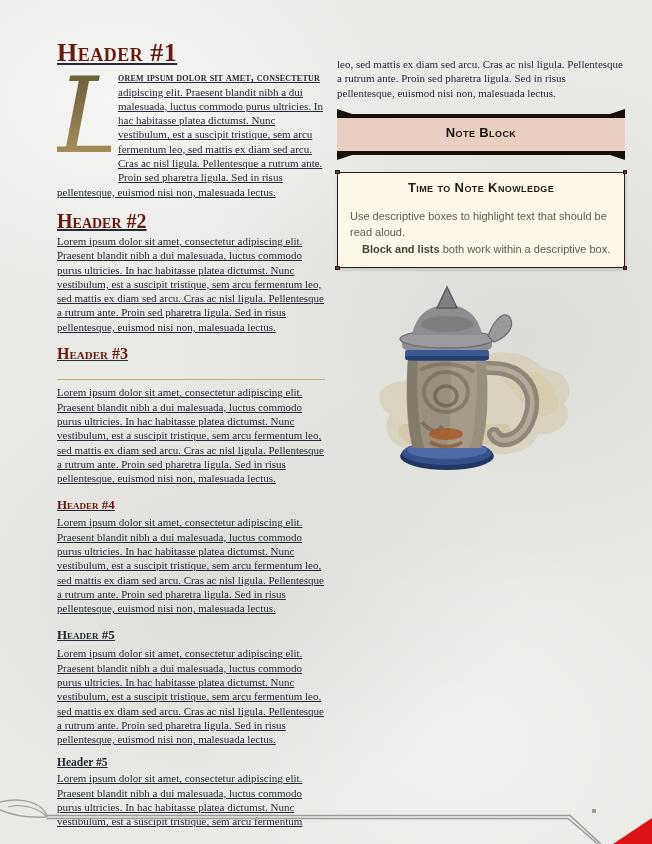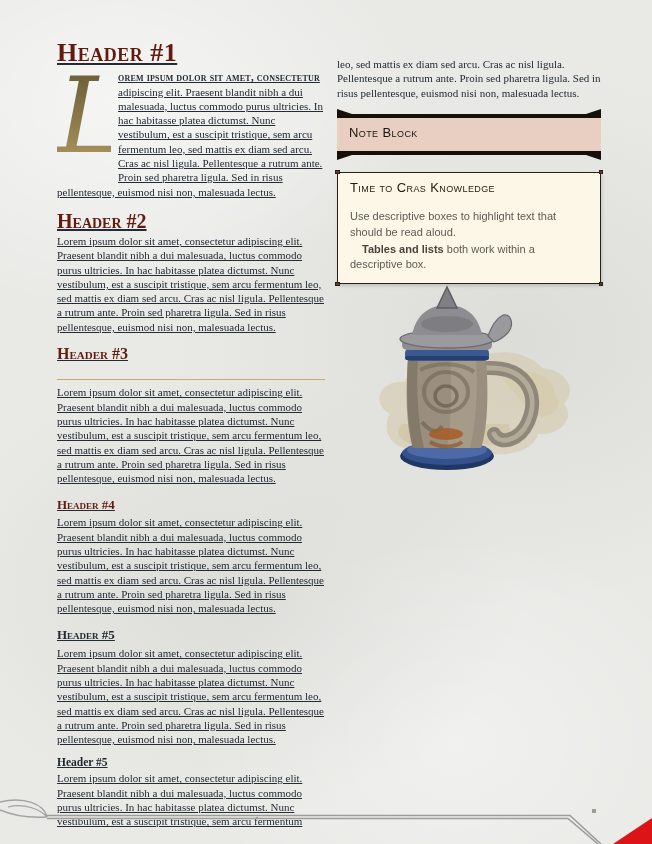--- a/index.html
+++ b/index.html
@@ -11,21 +11,21 @@
     background:
       radial-gradient(ellipse 420px 300px at 18% 12%, rgba(255,255,255,.55), rgba(255,255,255,0) 70%),
       radial-gradient(ellipse 500px 380px at 80% 40%, rgba(186,186,180,.28), rgba(186,186,180,0) 70%),
       radial-gradient(ellipse 420px 320px at 35% 70%, rgba(176,176,170,.22), rgba(176,176,170,0) 70%),
       radial-gradient(ellipse 380px 300px at 70% 88%, rgba(255,255,255,.35), rgba(255,255,255,0) 70%),
       #e9e9e6;
   }
 
   .col { position:absolute; color:#242b35; font-size:11px; line-height:1.3; }
   .col-left  { left:57px;  top:39px; width:268px;text-decoration:underline; }
-  .col-right { left:337px; top:57px; width:264px; }
+  .col-right { left:337px; top:57px; width:288px; }
 
   p.body-text { margin:0 0 2px 0; text-align:left; }
 
   h1.brew, h2.brew, h3.brew, h4.brew, h5.brew {
     font-family:"Liberation Serif", serif;
     font-variant:small-caps; font-weight:700; color:#651a0f;
   }
   h1.brew { font-size:26px; letter-spacing:.5px; margin:0 0 4px 0; line-height:1.05; }
   h2.brew { font-size:20px; margin:11px 0 2px 0; line-height:1.1; }
   h3.brew { font-size:16px; margin:11px 0 5px 0; line-height:1.15;
@@ -49,21 +49,21 @@
     border-top:4px solid #17100a; border-bottom:4px solid #17100a;
     padding:7px 12px 9px 12px;
   }
   .note-block .tri { position:absolute; width:0; height:0; }
   .tri-tl { top:-9px;   left:0;  border-bottom:5px solid #17100a; border-right:15px solid transparent; }
   .tri-tr { top:-9px;   right:0; border-bottom:5px solid #17100a; border-left:15px solid transparent; }
   .tri-bl { bottom:-9px; left:0;  border-top:5px solid #17100a; border-right:15px solid transparent; }
   .tri-br { bottom:-9px; right:0; border-top:5px solid #17100a; border-left:15px solid transparent; }
   .note-title, .desc-title {
     font-family:"Liberation Sans", sans-serif; font-variant:small-caps;
-    font-weight:400; font-size:13px; letter-spacing:.4px; color:#181410;
+    font-weight:700; font-size:13px; letter-spacing:.4px; color:#181410;text-align:center;
   }
   .note-body {
     font-family:"Liberation Sans", sans-serif; font-size:11px; color:#6d6761; margin-top:1px;
   }
 
   
   .desc-box {
     position:relative; margin:17px 0 0 0; background:#fcf7e6;
     border:1.6px solid #27211a; padding:7px 12px 10px 12px;
     box-shadow:1px 2px 3px rgba(0,0,0,.15);
@@ -124,23 +124,23 @@
       <span class="tri tri-bl"></span>
       <span class="tri tri-br"></span>
       <div class="note-title">Note Block</div>
     </div>
 
     <div class="desc-box">
       <span class="dot dot-tl"></span>
       <span class="dot dot-tr"></span>
       <span class="dot dot-bl"></span>
       <span class="dot dot-br"></span>
-      <div class="desc-title">Time to Cras Knowledge</div>
+      <div class="desc-title">Time to Note Knowledge</div>
       <div class="desc-body">Use descriptive boxes to highlight text that should be read aloud.</div>
-      <div class="desc-body desc-indent"><span class="desc-bold">Tables and lists</span><span> both work within a descriptive box.</span></div>
+      <div class="desc-body desc-indent"><span class="desc-bold">Block and lists</span><span> both work within a descriptive box.</span></div>
     </div>
   </div>
 
   <div class="stein-wrap">
     <svg width="252" height="196" viewBox="0 0 252 196">
 
       <path d="M40,130 C20,118 30,96 55,98 C60,78 95,70 118,80 C140,62 178,66 192,84 C215,86 228,104 214,120 C226,134 210,152 188,150 C184,168 150,176 128,166 C110,182 74,180 66,164 C44,168 30,148 40,130 Z" fill="#cfc098" opacity="0.45"></path>
       <path d="M52,140 C40,150 58,166 80,160 C92,172 122,172 132,160 C150,164 166,152 158,140 Z" fill="#c8b88e" opacity="0.38"></path>
       <path d="M150,92 C176,80 206,92 204,110 C216,118 204,136 184,132 Z" fill="#d4c69e" opacity="0.4"></path>
 

